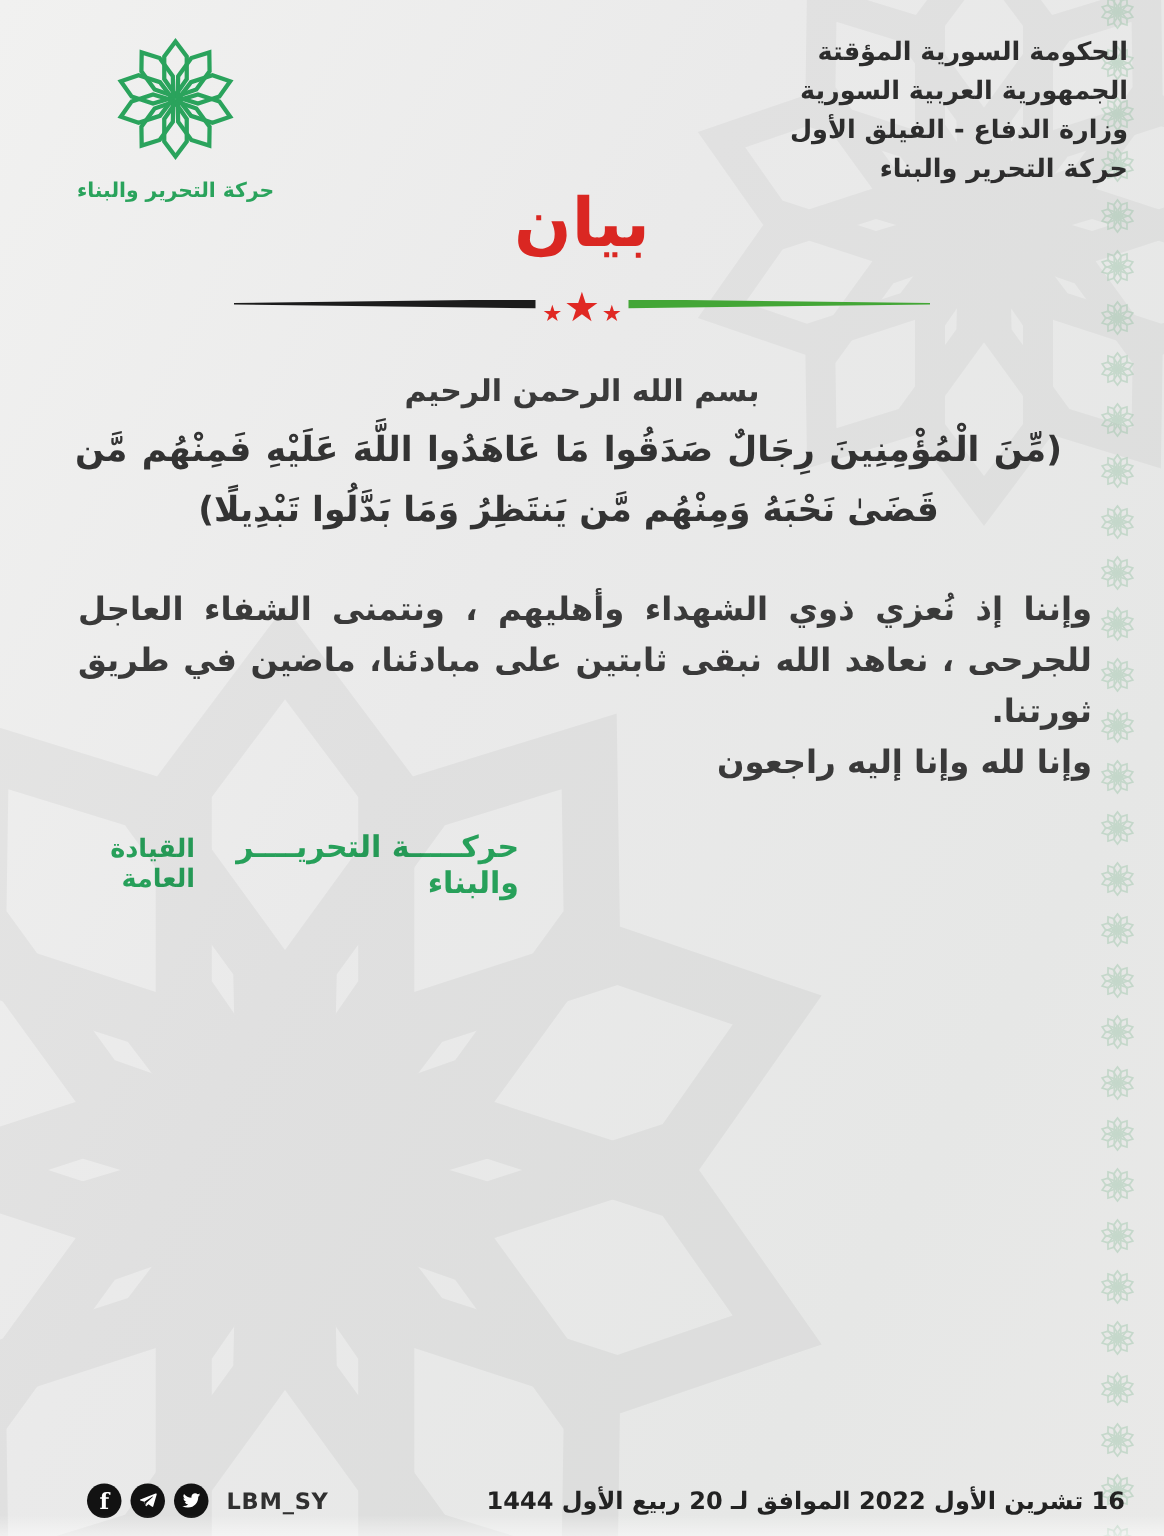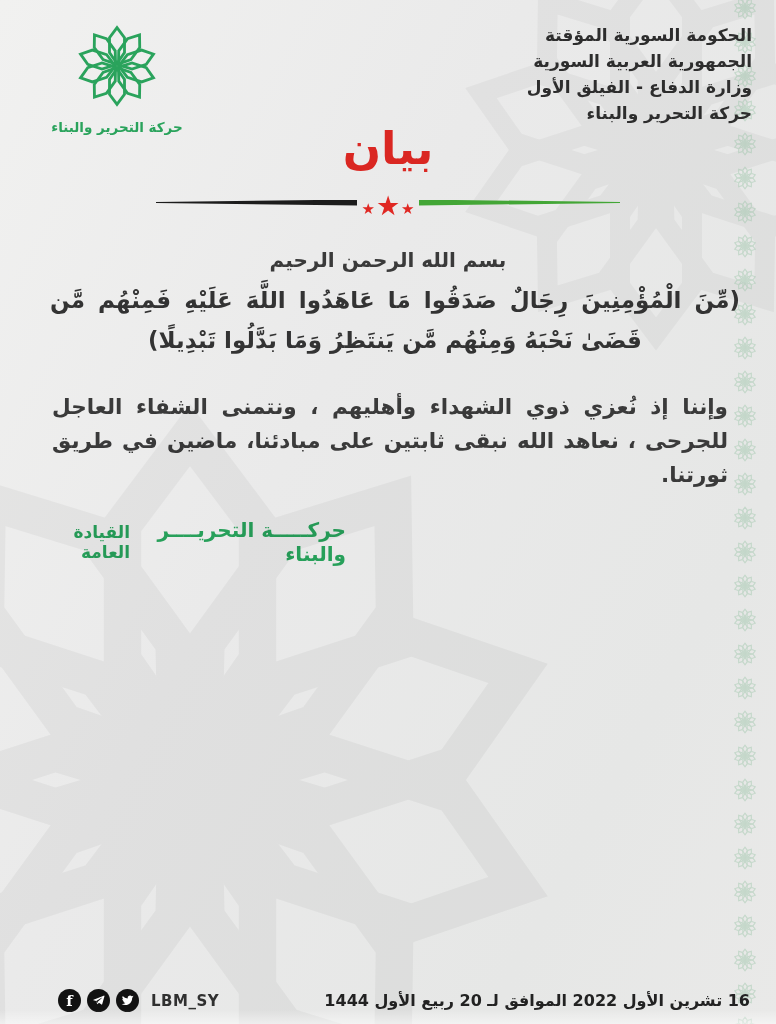--- a/index.html
+++ b/index.html
@@ -77,21 +77,21 @@
   }
   .div-stars{display:flex;align-items:flex-end;color:var(--star-red);padding:0 4px;line-height:1;}
   .div-stars .star{font-size:15px;transform:translateY(1px);}
   .div-stars .star.mid{font-size:27px;transform:translateY(3px);margin:0 1px;}
   
   .basmala{
     margin-top:32px;text-align:center;direction:rtl;
     color:var(--body-text);font-size:20px;font-weight:bold;
   }
   .quran-verse{
-    margin:8px 36px 0 50px;direction:rtl;
+    margin:8px 68px 0 50px;direction:rtl;
     text-align:justify;text-align-last:center;
     color:#333;font-size:23px;font-weight:bold;line-height:40px;
   }
   .statement-body{margin:30px 48px 0 52px;direction:rtl;}
   .statement-body p{
     text-align:justify;text-align-last:right;
     color:var(--body-text);font-size:21.5px;font-weight:bold;line-height:34px;
     margin-bottom:22px;
   }
   .statement-body p.tight{margin-bottom:0;}
@@ -564,20 +564,21 @@
     </div>
     <div class="div-line green"></div>
   </div>
 
   <div class="basmala">بسم الله الرحمن الرحيم</div>
   <div class="quran-verse">(مِّنَ الْمُؤْمِنِينَ رِجَالٌ صَدَقُوا مَا عَاهَدُوا اللَّهَ عَلَيْهِ فَمِنْهُم مَّن قَضَىٰ نَحْبَهُ وَمِنْهُم مَّن يَنتَظِرُ وَمَا بَدَّلُوا تَبْدِيلًا)</div>
 
   <div class="statement-body">
     <p class="tight">وإننا إذ نُعزي ذوي الشهداء وأهليهم ، ونتمنى الشفاء العاجل للجرحى ، نعاهد الله نبقى ثابتين على مبادئنا، ماضين في طريق ثورتنا.</p>
   </div>
+  <div class="istirjaa">وإنا لله وإنا إليه راجعون</div>
 
   <div class="signature">
     <div class="movement">حركـــــة التحريــــر والبناء</div>
     <div class="command">القيادة العامة</div>
   </div>
 
   <div class="footer">
     <div class="social">
       <span class="icon-circle">
         <span class="fb-f">f</span>

